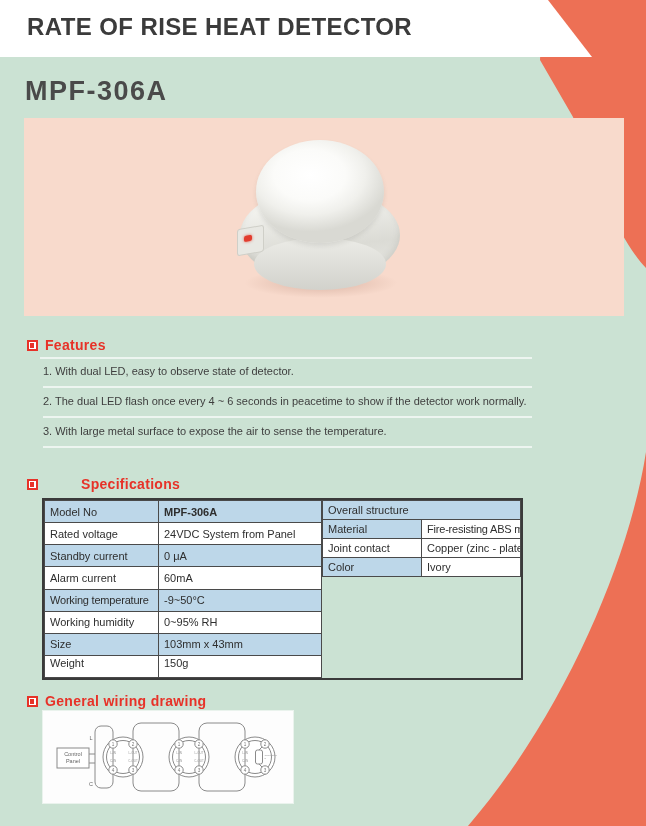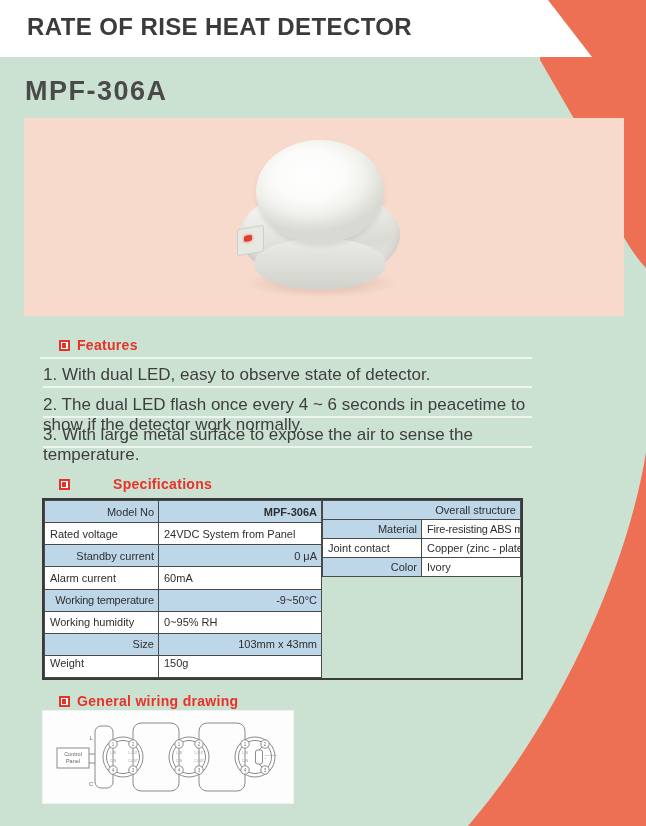--- a/index.html
+++ b/index.html
@@ -34,37 +34,37 @@
   .det-skirt{position:absolute;bottom:0;left:14px;width:132px;height:52px;border-radius:50%;
     background:linear-gradient(#ececе7,#d2d2cc);background:linear-gradient(#ececE7,#d2d2cc);}
   .det-dome{position:absolute;top:0;left:16px;width:128px;height:103px;border-radius:50%;
     background:radial-gradient(ellipse 62% 55% at 42% 34%, #ffffff 0%, #fbfbf9 45%, #f0f0ec 70%, #d9d9d3 100%);
     box-shadow:0 3px 4px rgba(110,110,100,.15);}
   .det-tab{position:absolute;left:-3px;bottom:36px;width:25px;height:25px;background:#e8e8e3;
     border:1px solid #cfcfc8;border-radius:3px;transform:skewY(-10deg);}
   .det-led{position:absolute;left:6px;top:7px;width:8px;height:6px;background:#e23c2e;border-radius:2px;
     box-shadow:0 0 3px rgba(226,60,46,.8);}
   
-  .sec-head{position:absolute;left:27px;z-index:2;display:flex;align-items:center;gap:7px;margin-left:32px;}
+  .sec-head{position:absolute;left:27px;z-index:2;display:flex;align-items:center;gap:7px;}
   .bullet{width:7px;height:7px;border:2.5px solid #e73228;background:#fff;display:inline-block;position:relative;}
   .bullet-inner{position:absolute;left:1px;top:1px;width:4px;height:5px;background:#e73228;}
   .sec-label{font-size:14px;font-weight:bold;color:#e73228;letter-spacing:.3px;}
   .rule{position:absolute;height:2px;background:rgba(255,255,255,.65);z-index:2;}
   
-  .feature-item{position:absolute;left:43px;width:492px;font-size:17px;color:#3e3e3e;z-index:2;}
+  .feature-item{position:absolute;left:43px;width:492px;font-size:11px;color:#3e3e3e;z-index:2;}
   
   .spec-wrap{position:absolute;left:42px;top:498px;width:477px;height:178px;border:2px solid #3a3a3a;z-index:2;}
   table{border-collapse:collapse;}
   .spec-left{position:absolute;left:0;top:0;width:278px;height:178px;table-layout:fixed;}
   .spec-right{position:absolute;left:278px;top:0;width:199px;table-layout:fixed;}
   .spec-wrap td{border:1px solid #4a4a4a;font-size:11px;color:#2e2e2e;padding:1px 4px 1px 5px;
     white-space:nowrap;overflow:hidden;vertical-align:middle;}
   .spec-left tr{height:19px;}
   .spec-right tr{height:19px;padding-left:8px;}
-  .blue{background:#BDD7E9;text-align:right;}
+  .blue{background:#BDD7E9;}
   .white{background:#ffffff;}
   .model-cell{font-size:14px;font-weight:bold;color:#3a3a3a;}
   .tight{letter-spacing:-.2px;font-size:10.5px;}
   
   .wiring-box{position:absolute;left:43px;top:711px;width:250px;height:92px;background:#fdfdfd;z-index:2;
     box-shadow:0 0 0 1px rgba(255,255,255,.6);}
   .wiring-box svg{display:block;}
 </style>
 </head>
 <body>

